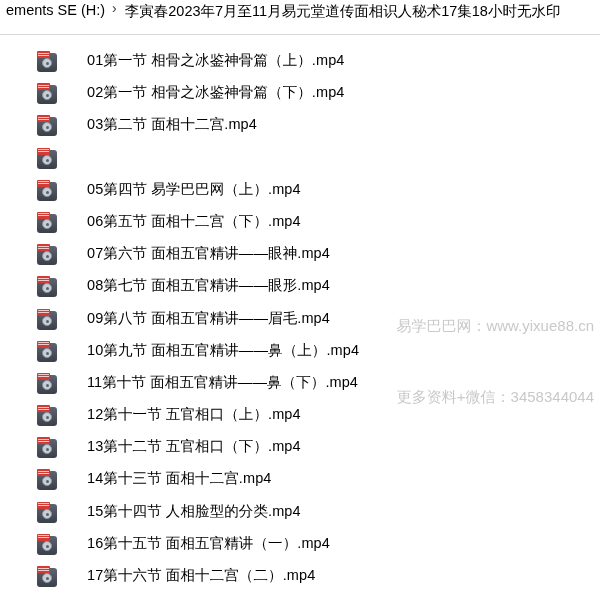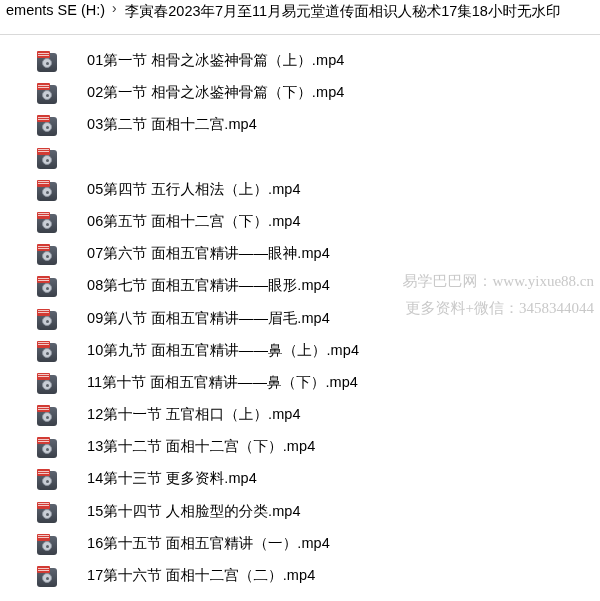--- a/index.html
+++ b/index.html
@@ -136,21 +136,22 @@
     right: 6px;
     top: 268px;
     text-align: right;
     pointer-events: none;
   }
   .watermark div {
     color: #c9c9c9;
     font-size: 15px;
     line-height: 27px;
     white-space: nowrap;
-    font-family: Liberation Serif, serif;
+    font-family: Liberation Sans, sans-serif;
+    margin-top: 44px;
   }
 </style>
 </head>
 <body>
 
 <div class="breadcrumb-bar">
   <span class="crumb truncated">ements SE (H:)</span>
   <span class="crumb-sep">›</span>
   <span class="crumb crumb-tail">李寅春2023年7月至11月易元堂道传面相识人秘术17集18小时无水印</span>
 </div>
@@ -192,21 +193,21 @@
         <span class="tag"></span>
       </span>
   </div>
 
   <div class="file-row">
     <span class="file-icon">
         <span class="body"></span>
         <span class="disc"></span>
         <span class="tag"></span>
       </span>
-    <span class="file-name">05第四节 五行人相法（上）.mp4</span>
+    <span class="file-name">05第四节 易学巴巴网（上）.mp4</span>
   </div>
 
   <div class="file-row">
     <span class="file-icon">
         <span class="body"></span>
         <span class="disc"></span>
         <span class="tag"></span>
       </span>
     <span class="file-name">06第五节 面相十二宫（下）.mp4</span>
   </div>
@@ -264,30 +265,30 @@
       </span>
     <span class="file-name">12第十一节 五官相口（上）.mp4</span>
   </div>
 
   <div class="file-row">
     <span class="file-icon">
         <span class="body"></span>
         <span class="disc"></span>
         <span class="tag"></span>
       </span>
-    <span class="file-name">13第十二节 面相十二宫（下）.mp4</span>
-  </div>
-
-  <div class="file-row">
-    <span class="file-icon">
-        <span class="body"></span>
-        <span class="disc"></span>
-        <span class="tag"></span>
-      </span>
-    <span class="file-name">14第十三节 更多资料.mp4</span>
+    <span class="file-name">13第十二节 五官相口（下）.mp4</span>
+  </div>
+
+  <div class="file-row">
+    <span class="file-icon">
+        <span class="body"></span>
+        <span class="disc"></span>
+        <span class="tag"></span>
+      </span>
+    <span class="file-name">14第十三节 面相十二宫.mp4</span>
   </div>
 
   <div class="file-row">
     <span class="file-icon">
         <span class="body"></span>
         <span class="disc"></span>
         <span class="tag"></span>
       </span>
     <span class="file-name">15第十四节 人相脸型的分类.mp4</span>
   </div>

